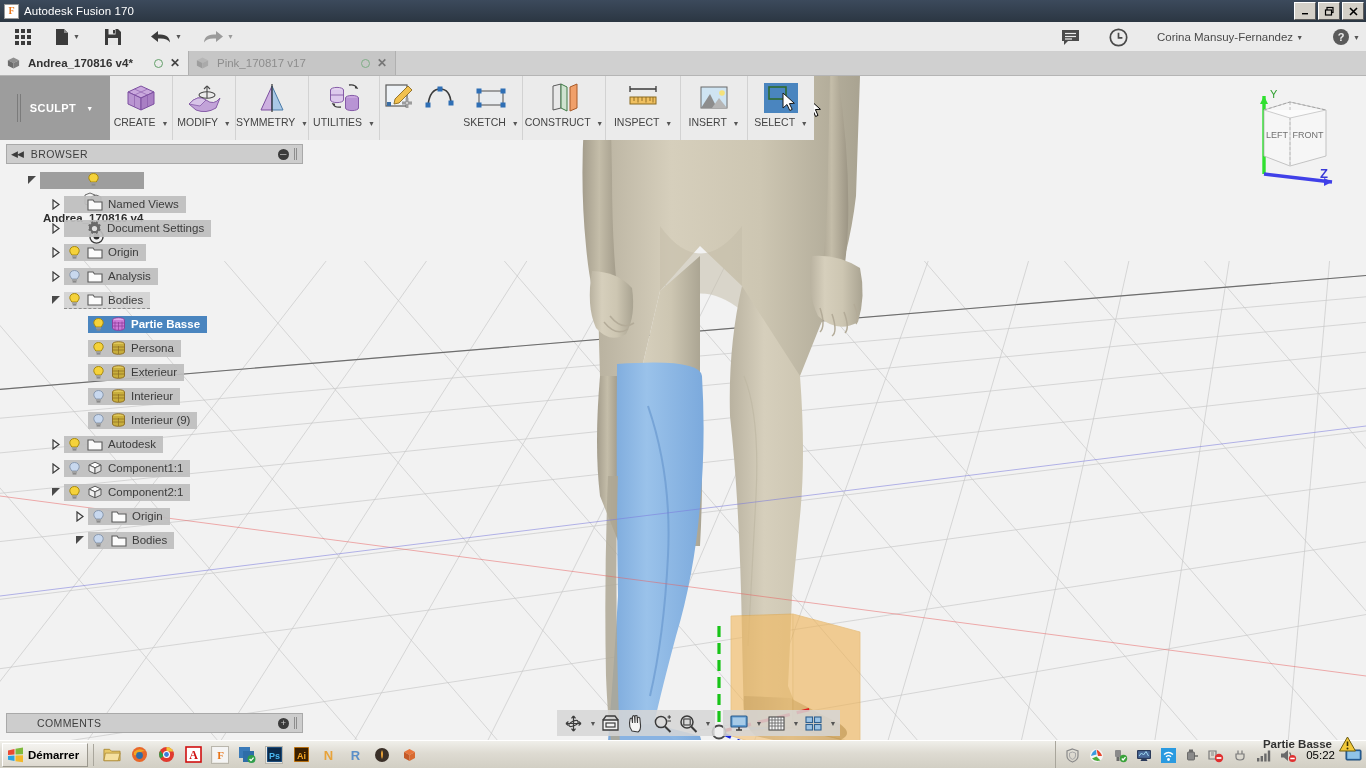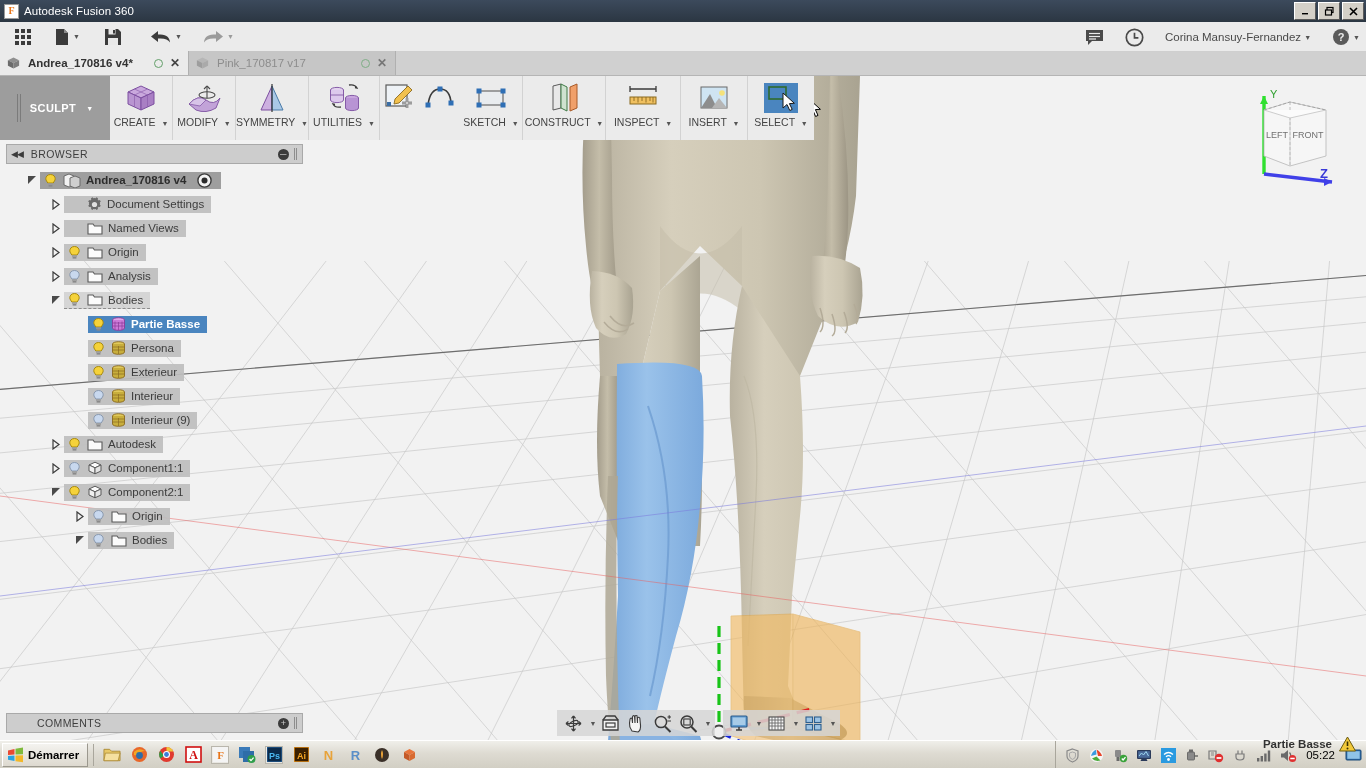--- a/index.html
+++ b/index.html
@@ -38,21 +38,21 @@
     position: absolute; left: 0; top: 22px; width: 1366px; height: 30px;
     background: #ebebeb; border-bottom: 1px solid #cfcfcf;
     display: flex; align-items: center;
   }
   .qat-btn {
     display: flex; align-items: center; justify-content: center;
     height: 28px; padding: 0 6px; cursor: default;
   }
   .qat-right {
     position: absolute; right: 6px; top: 0; height: 30px;
-    display: flex; align-items: center; gap: 21px; justify-content: flex-end;
+    display: flex; align-items: center; gap: 29px; justify-content: flex-end;
   }
   .qat-user { font-size: 11.5px; color: #4a4a4a; }
   .caret { font-size: 7px; color: #555; margin-left: 3px; }
 
   
   .tabsbar {
     position: absolute; left: 0; top: 52px; width: 1366px; height: 24px;
     background: #d0d0d0; border-bottom: 1px solid #b5b5b5;
     display: flex; align-items: flex-end;
   }
@@ -118,21 +118,21 @@
 
   .tree { padding-top: 4px; }
   .trow { height: 24px; display: flex; align-items: center; }
   .twist { width: 16px; display: flex; align-items: center; justify-content: center; }
   .pill {
     display: inline-flex; align-items: center; gap: 5px; height: 17px;
     background: rgba(190,190,190,.92); padding: 0 7px 0 3px; color: #3c3c3c;
   }
   .pill.sel { background: #4a85bf; color: #fff; font-weight: bold; }
   .pill.dashed { background: rgba(190,190,190,.55); border-bottom: 1px dashed #8d8d8d;}
-  .pill.root { background: #9e9e9e; color: #2d2d2d; font-weight: bold; padding-right: 9px;}
+  .pill.root { background: #9e9e9e; color: #2d2d2d; font-weight: bold; padding-right: 1px; flex-direction: column;}
   .pill .lbl { white-space: nowrap; }
 
   
   .comments {
     position: absolute; left: 6px; top: 713px; width: 297px; height: 20px;
     background: #cdcdcd; border: 1px solid #a9a9a9; z-index: 4;
     display: flex; align-items: center; padding: 0 4px;
     font-size: 10.5px; color: #3e3e3e; letter-spacing: .4px;
   }
 
@@ -182,21 +182,21 @@
   .clock { font-size: 11.5px; color: #000; margin: 0 3px; }
   svg { display: block; }
 </style>
 </head>
 <body>
 
 <div id="app">
 
   <div class="titlebar">
     <div class="tb-icon">F</div>
-    <div class="tb-title">Autodesk Fusion 360</div>
+    <div class="tb-title">Autodesk Fusion 170</div>
     <div class="tb-buttons">
       <div class="tb-btn">
         <svg width="10" height="10" viewBox="0 0 10 10">
             <rect x="2" y="7" width="6" height="1.4" fill="#000"></rect>
           </svg>
       </div>
       <div class="tb-btn">
         <svg width="11" height="11" viewBox="0 0 11 11">
           <rect x="3" y="1.5" width="6" height="5" fill="none" stroke="#000" stroke-width="1.2"></rect>
           <rect x="1.5" y="4" width="6" height="5" fill="#d4d0c8" stroke="#000" stroke-width="1.2"></rect>
@@ -671,45 +671,45 @@
           <span class="twist">
             <svg width="10" height="11" viewBox="0 0 10 11">
               <path d="M2 1 L8 5.5 L2 10 Z" fill="none" stroke="#3b3b3b" stroke-width="1.2"></path>
             </svg>
           </span>
           <span class="pill">
             <span style="display: inline-flex;">
               <span style="width:15px;display:inline-block"></span>
             </span>
             <span style="display: inline-flex;">
-              <svg width="15" height="15" viewBox="0 0 15 15">
-                <path d="M7.5 1 l1.3 .3 .6 -1 1.6 .9 -.3 1.2 1 1 1.2 -.3 .9 1.6 -1 .6 .3 1.3 -.3 1.3 1 .6 -.9 1.6 -1.2 -.3 -1 1 .3 1.2 -1.6 .9 -.6 -1 -1.3 .3 -1.3 -.3 -.6 1 -1.6 -.9 .3 -1.2 -1 -1 -1.2 .3 -.9 -1.6 1 -.6 -.3 -1.3 .3 -1.3 -1 -.6 .9 -1.6 1.2 .3 1 -1 -.3 -1.2 1.6 -.9 .6 1 Z" fill="#6a6a6a"></path>
-                <circle cx="7.5" cy="7.5" r="2.6" fill="#e0e0e0"></circle>
-              </svg>
-            </span>
-            <span class="lbl">Document Settings</span>
+              <svg width="16" height="13" viewBox="0 0 16 13">
+                <path d="M1 2 H6 L7.5 4 H15 V12 H1 Z" fill="#fbfbfb" stroke="#5a5a5a" stroke-width="1.1"></path>
+              </svg>
+            </span>
+            <span class="lbl">Named Views</span>
           </span>
         </div>
         <div class="trow">
           <span style="width: 42px; flex: 0 0 auto;"></span>
           <span class="twist">
             <svg width="10" height="11" viewBox="0 0 10 11">
               <path d="M2 1 L8 5.5 L2 10 Z" fill="none" stroke="#3b3b3b" stroke-width="1.2"></path>
             </svg>
           </span>
           <span class="pill">
             <span style="display: inline-flex;">
               <span style="width:15px;display:inline-block"></span>
             </span>
             <span style="display: inline-flex;">
-              <svg width="16" height="13" viewBox="0 0 16 13">
-                <path d="M1 2 H6 L7.5 4 H15 V12 H1 Z" fill="#fbfbfb" stroke="#5a5a5a" stroke-width="1.1"></path>
-              </svg>
-            </span>
-            <span class="lbl">Named Views</span>
+              <svg width="15" height="15" viewBox="0 0 15 15">
+                <path d="M7.5 1 l1.3 .3 .6 -1 1.6 .9 -.3 1.2 1 1 1.2 -.3 .9 1.6 -1 .6 .3 1.3 -.3 1.3 1 .6 -.9 1.6 -1.2 -.3 -1 1 .3 1.2 -1.6 .9 -.6 -1 -1.3 .3 -1.3 -.3 -.6 1 -1.6 -.9 .3 -1.2 -1 -1 -1.2 .3 -.9 -1.6 1 -.6 -.3 -1.3 .3 -1.3 -1 -.6 .9 -1.6 1.2 .3 1 -1 -.3 -1.2 1.6 -.9 .6 1 Z" fill="#6a6a6a"></path>
+                <circle cx="7.5" cy="7.5" r="2.6" fill="#e0e0e0"></circle>
+              </svg>
+            </span>
+            <span class="lbl">Document Settings</span>
           </span>
         </div>
         <div class="trow">
           <span style="width: 42px; flex: 0 0 auto;"></span>
           <span class="twist">
             <svg width="10" height="11" viewBox="0 0 10 11">
               <path d="M2 1 L8 5.5 L2 10 Z" fill="none" stroke="#3b3b3b" stroke-width="1.2"></path>
             </svg>
           </span>
           <span class="pill">

